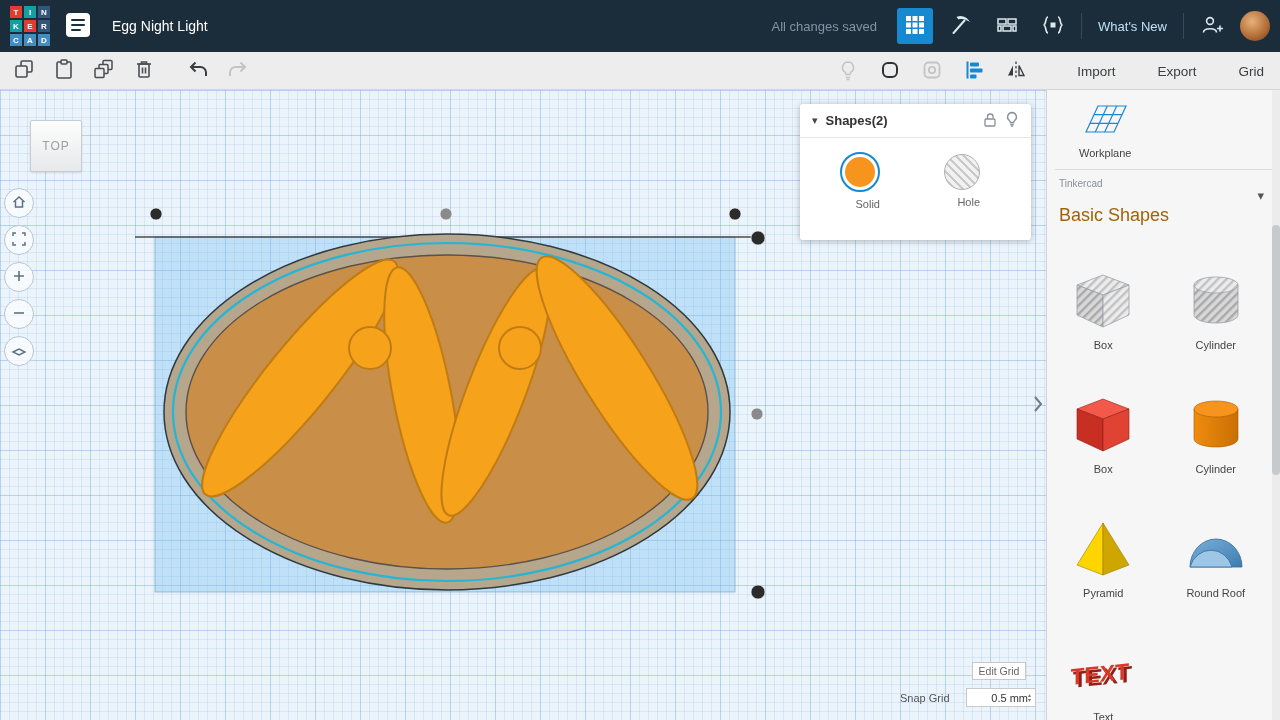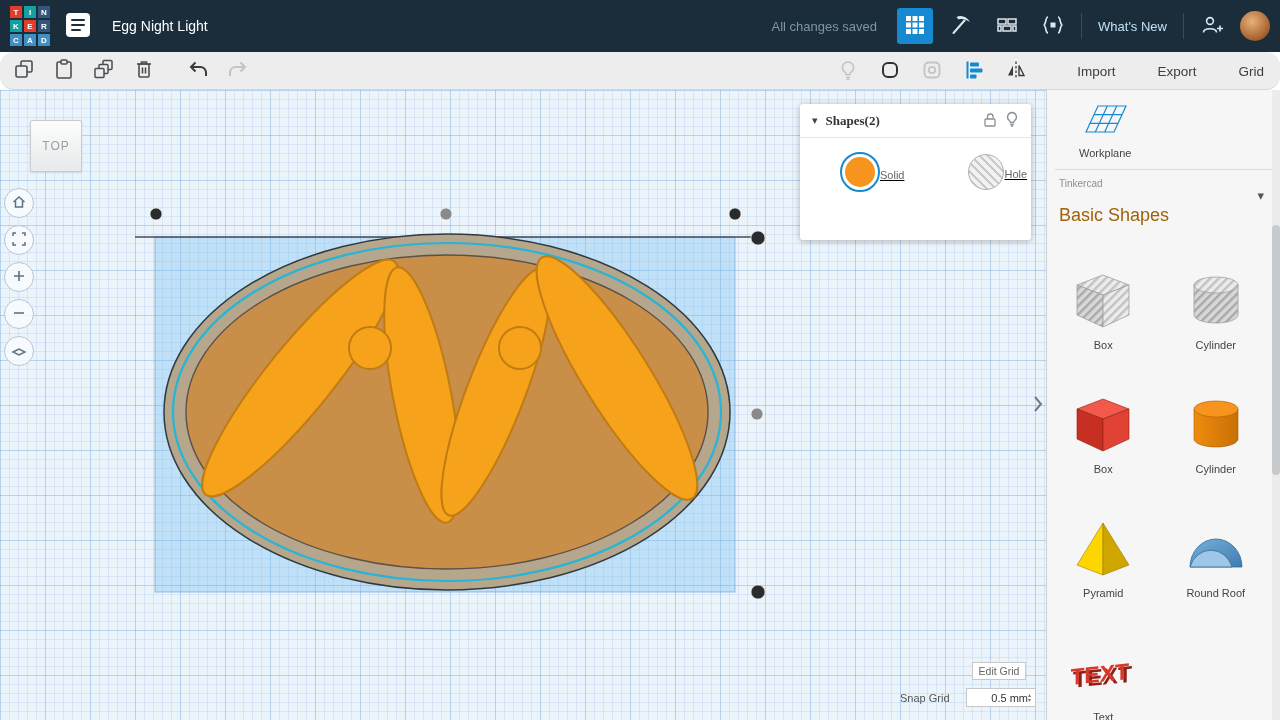--- a/index.html
+++ b/index.html
@@ -20,21 +20,21 @@
   .spacer { flex:1; }
   .status { color:#7f95a3; font-size:13px; margin-right:10px; }
   .hsep { width:1px; height:26px; background:rgba(255,255,255,.14); }
   .whats-new { color:#bfe0f7; font-size:13px; background:none; border:none; cursor:pointer; padding:0 6px; }
   .avatar { width:30px; height:30px; border-radius:50%;
             background:radial-gradient(circle at 40% 35%, #e8b27a, #b06a35 60%, #6e3d1e); }
 
   
   .toolbar { position:absolute; top:52px; left:0; width:1280px; height:38px;
              background:#ededed; border-bottom:1px solid #d4d7d9; display:flex; align-items:center;
-             padding-left:12px; gap:16px;border-radius:14px; }
+             padding-left:12px; gap:16px; }
   .tbtn { background:none; border:none; width:24px; height:24px; display:flex; align-items:center;
           justify-content:center; cursor:pointer; }
   .tb-right { position:absolute; right:252px; top:0; height:38px; display:flex; align-items:center; gap:18px; }
   .tb-actions { position:absolute; right:16px; top:0; height:38px; display:flex; align-items:center; gap:42px; }
   .txtbtn { background:none; border:none; font-size:13.5px; color:#3c4043; cursor:pointer;
             font-family:"Liberation Sans", sans-serif; }
 
   
   .canvas { position:absolute; top:90px; left:0; width:1046px; height:630px;
             background-color:#ebf3fb;
@@ -63,24 +63,24 @@
                  border:1px solid #c8c8c8; display:flex; align-items:center; justify-content:flex-end;
                  padding:0 4px 0 8px; font-size:11px; color:#333; cursor:pointer; }
   .spin { display:flex; flex-direction:column; line-height:5px; font-size:6px; color:#777; }
 
   
   .shapes-panel { position:absolute; left:800px; top:104px; width:231px; background:#fff;
                   border-radius:3px; box-shadow:0 1px 6px rgba(0,0,0,.28); }
   .sp-header { height:34px; display:flex; align-items:center; padding:0 12px; gap:8px;
                border-bottom:1px solid #e6e6e6; }
   .sp-caret { font-size:11px; color:#444; cursor:pointer; background:none; border:none; }
-  .sp-title { font-size:13px; font-weight:bold; color:#333;font-family:Liberation Serif, serif; }
+  .sp-title { font-size:13px; font-weight:bold; color:#333; }
   .sp-iconbtn { background:none; border:none; cursor:pointer; display:flex; }
   .sp-body { height:102px; display:flex; align-items:flex-start; padding:14px 0 0 40px; gap:64px; }
-  .shape-opt { display:flex; align-items:center; cursor:pointer;text-decoration:underline; }
+  .shape-opt { display:flex; flex-direction:column; align-items:flex-end; cursor:pointer; }
   .opt-ring { width:40px; height:40px; border:2px solid #1789d1; border-radius:50%;
               display:flex; align-items:center; justify-content:center; background:#fff; }
   .opt-solid { width:30px; height:30px; border-radius:50%; background:#f7941e; }
   .opt-hole { width:36px; height:36px; border-radius:50%; border:1px solid #b0b0b0; margin-top:2px;
               background:repeating-linear-gradient(45deg,#c9c9c9 0 2px,#f1f1f1 2px 6px); }
   .opt-label { font-size:11px; color:#666; margin-top:6px; }
 
   
   .sidebar { position:absolute; left:1046px; top:90px; width:234px; height:630px; background:#f6f6f6;
              border-left:1px solid #cfd2d4; }

